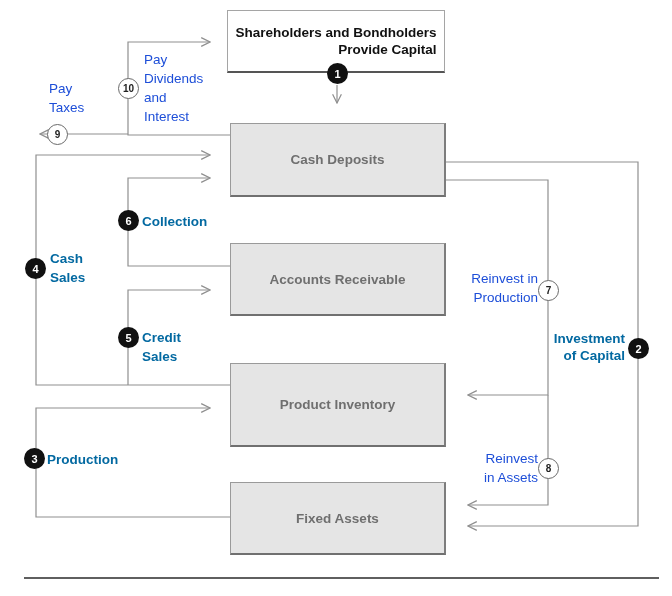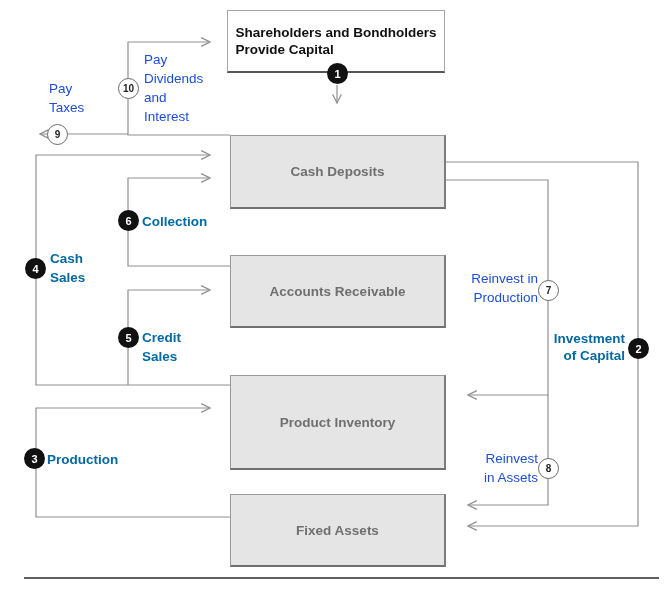--- a/index.html
+++ b/index.html
@@ -4,26 +4,26 @@
 <style>
   html,body{margin:0;padding:0;background:#fff;}
   .canvas{
     position:relative;width:672px;height:596px;background:#ffffff;
     font-family:"Liberation Sans",sans-serif;overflow:hidden;
   }
   svg.lines{position:absolute;left:0;top:0;width:672px;height:596px;}
 
   .box{
     position:absolute;display:flex;align-items:center;justify-content:center;
-    text-align:left;font-weight:bold;font-size:13.5px;line-height:17px;
+    text-align:right;font-weight:bold;font-size:13.5px;line-height:17px;
     white-space:pre-line;box-sizing:border-box;
   }
   .box.gray{
     background:#e5e5e5;color:#6f6f6f;
-    border:1px solid #9a9a9a;border-right:2px solid #7d7d7d;border-bottom:2px solid #707070;margin-top:12px;
+    border:1px solid #9a9a9a;border-right:2px solid #7d7d7d;border-bottom:2px solid #707070;
   }
   .box.white{
     background:#ffffff;color:#111111;
     border:1px solid #a5a5a5;border-bottom:2px solid #555555;
   }
 
   .lbl{
     position:absolute;font-size:13.5px;line-height:19px;white-space:pre-line;
   }
   .lbl.gray{color:#1d4ed8;font-weight:normal;}
@@ -64,21 +64,21 @@
     <line x1="24" y1="578" x2="659" y2="578" stroke="#5f5f5f" stroke-width="2"></line>
   </svg>
 
   <div class="box white" style="left:227px;top:10px;width:218px;height:63px;">Shareholders and Bondholders
 Provide Capital</div>
 
   <div class="box gray" style="left:230px;top:123px;width:216px;height:74px;">Cash Deposits</div>
 
   <div class="box gray" style="left:230px;top:243px;width:216px;height:73px;">Accounts Receivable</div>
 
-  <div class="box gray" style="left:230px;top:363px;width:216px;height:95px;">Product Inventory</div>
+  <div class="box gray" style="left:230px;top:363px;width:216px;height:84px;">Product Inventory</div>
 
   <div class="box gray" style="left:230px;top:482px;width:216px;height:73px;">Fixed Assets</div>
 
   <div class="lbl gray" style="left:49px;top:79px;">Pay
 Taxes</div>
 
   <div class="lbl gray" style="left:144px;top:50px;">Pay
 Dividends
 and
 Interest</div>

